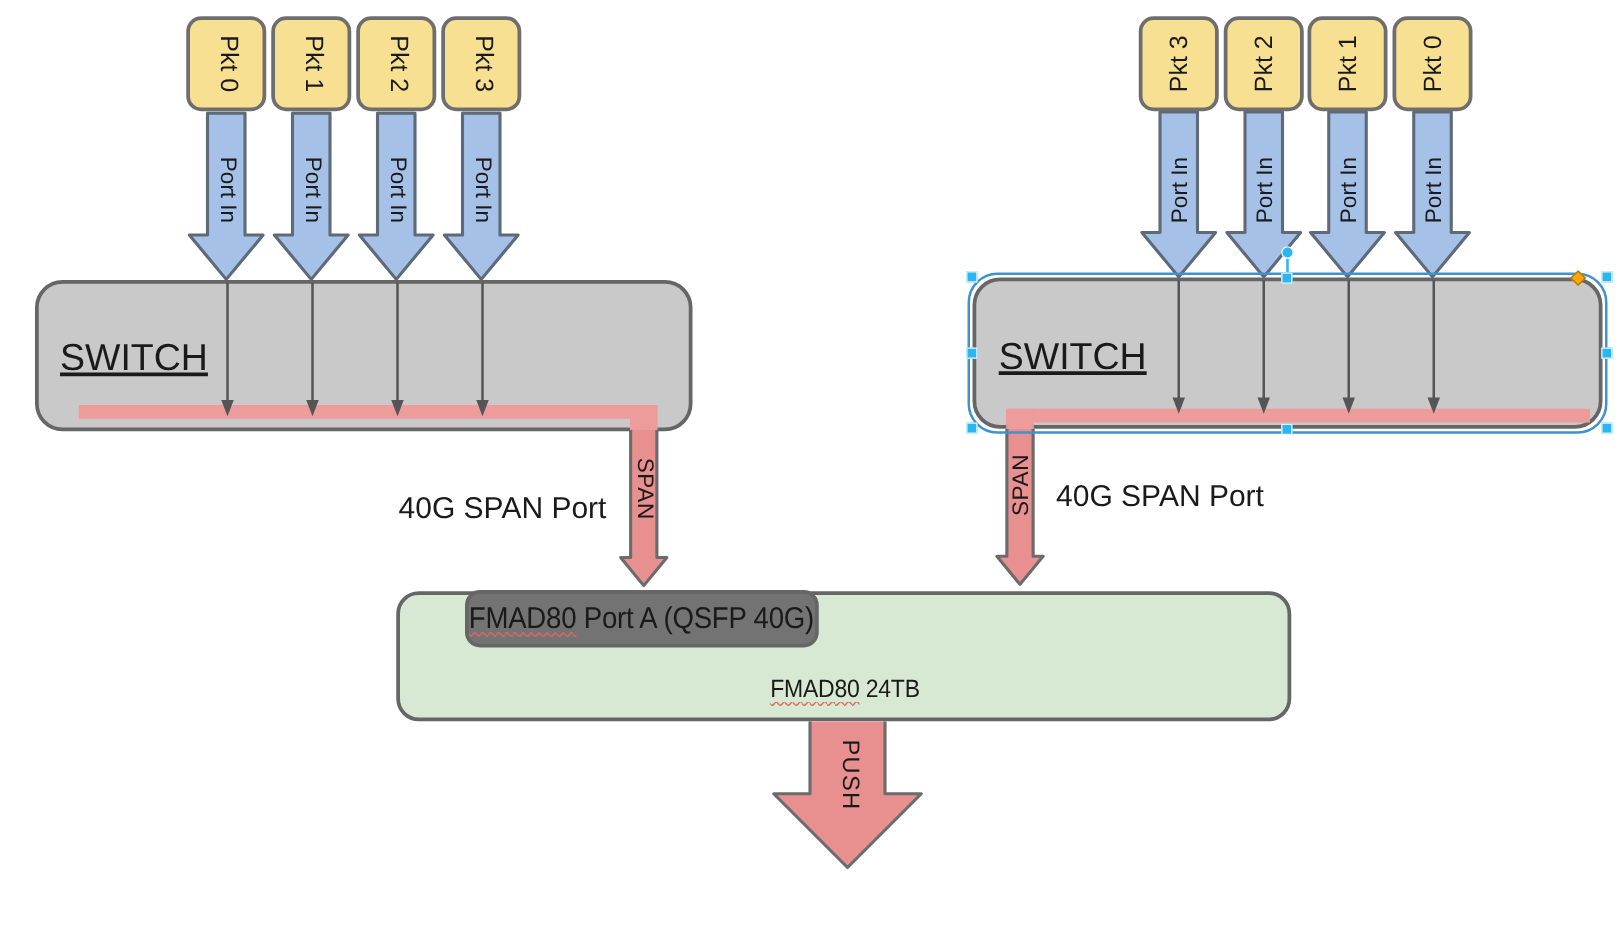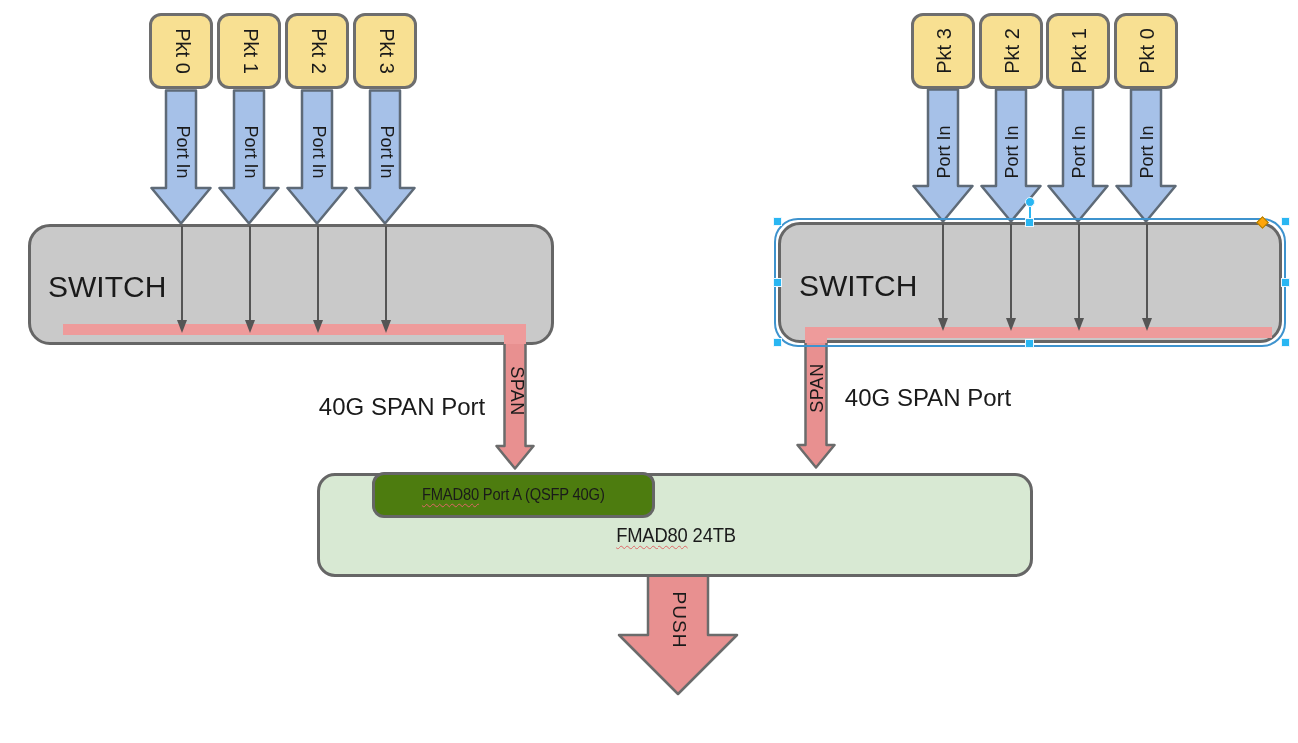--- a/index.html
+++ b/index.html
@@ -1,34 +1,34 @@
 <!DOCTYPE html>
 <html><head>
 <meta charset="utf-8">
 <style>
   html,body{margin:0;padding:0;background:#fff;}
   .canvas{position:relative;width:1298px;height:743px;background:#ffffff;overflow:hidden;
           font-family:"Liberation Sans","DejaVu Sans",sans-serif;color:#1a1a1a;}
   .abs{position:absolute;box-sizing:border-box;}
   .pkt{width:64px;height:76px;background:#f8e092;border:3px solid #6e6e6e;border-radius:12px;z-index:2;}
   .switch{background:#c9c9c9;border:3px solid #666;border-radius:22px;z-index:2;}
-  .switch-label{font-size:30px;z-index:5;white-space:nowrap;}
+  .switch-label{font-size:30px;z-index:5;white-space:nowrap;text-decoration:underline;}
   .vcw{white-space:nowrap;transform:translate(-50%,-50%) rotate(90deg);z-index:5;}
   .vccw{white-space:nowrap;transform:translate(-50%,-50%) rotate(-90deg);z-index:5;}
   .pkt-label{font-size:20px;}
   .portin-label{font-size:18px;}
   .span-label{font-size:18px;letter-spacing:.5px;}
   .push-label{font-size:19px;letter-spacing:1px;}
   .spanport-label{font-size:24px;white-space:nowrap;transform:translate(-50%,-50%);z-index:5;}
   .redbar{background:#ee9b9b;z-index:3;}
   .thin-arrow{z-index:4;}
   .bigred{z-index:3;}
   .capture{background:#d8e9d3;border:3px solid #666;border-radius:18px;z-index:2;}
-  .port{background:#4d7c0f;border:3px solid #666;border-radius:12px;z-index:3;
-        display:flex;align-items:center;justify-content:center;font-size:16px;}
+  .port{background:#737373;border:3px solid #666;border-radius:12px;z-index:3;
+        display:flex;align-items:center;justify-content:center;font-size:24px;}
   .cond{display:inline-block;transform:scaleX(0.92);white-space:nowrap;letter-spacing:-0.2px;}
   .misspell{text-decoration:underline;text-decoration-style:wavy;text-decoration-color:#e06666;
             text-decoration-thickness:1px;text-underline-offset:3px;}
   .device-label{font-size:20px;transform:translate(-50%,-50%);z-index:4;white-space:nowrap;}
   .storage{background:#fcf1cd;border:3px solid #666;border-radius:10px;z-index:2;
            display:flex;align-items:center;justify-content:center;font-size:19px;}
   
   .sel-outline{border:2px solid #3e93ce;border-radius:24px;z-index:10;pointer-events:none;}
   .handle{width:9px;height:9px;background:#29b6f2;border:1px solid #eaf6ff;z-index:12;}
   .rot-circle{width:10px;height:10px;background:#29b6f2;border:1px solid #eaf6ff;border-radius:50%;z-index:12;}
@@ -158,21 +158,21 @@
   <div class="abs handle" style="left:1281px;top:278px;"></div>
   <div class="abs handle" style="left:773px;top:338px;"></div>
   <div class="abs handle" style="left:1025px;top:339px;"></div>
   <div class="abs handle" style="left:1281px;top:338px;"></div>
   <div class="abs diamond" style="left:1258px;top:218px;"></div>
 
   <div class="abs capture" style="left:317px;top:473px;width:716px;height:104px;"></div>
   <div class="abs port" style="left:372px;top:472px;width:283px;height:46px;">
     <span class="cond"><span class="misspell">FMAD80</span><span> Port A (QSFP 40G)</span></span>
   </div>
-  <div class="abs device-label" style="left:676px;top:535px;">
+  <div class="abs device-label" style="left:676px;top:552px;">
     <span class="cond"><span class="misspell">FMAD80</span><span> 24TB</span></span>
   </div>
 
   <svg class="abs bigred" style="left:617px;top:577px;" width="122" height="119">
       <path d="M31,0 L31,58 L2,58 L61,117 L120,58 L91,58 L91,0" fill="#e89090" stroke="#6b6b6b" stroke-width="2.5" stroke-linejoin="round"></path>
     </svg>
   <div class="abs vcw push-label" style="left:679px;top:620px;">PUSH</div>
 
 
 </div>

